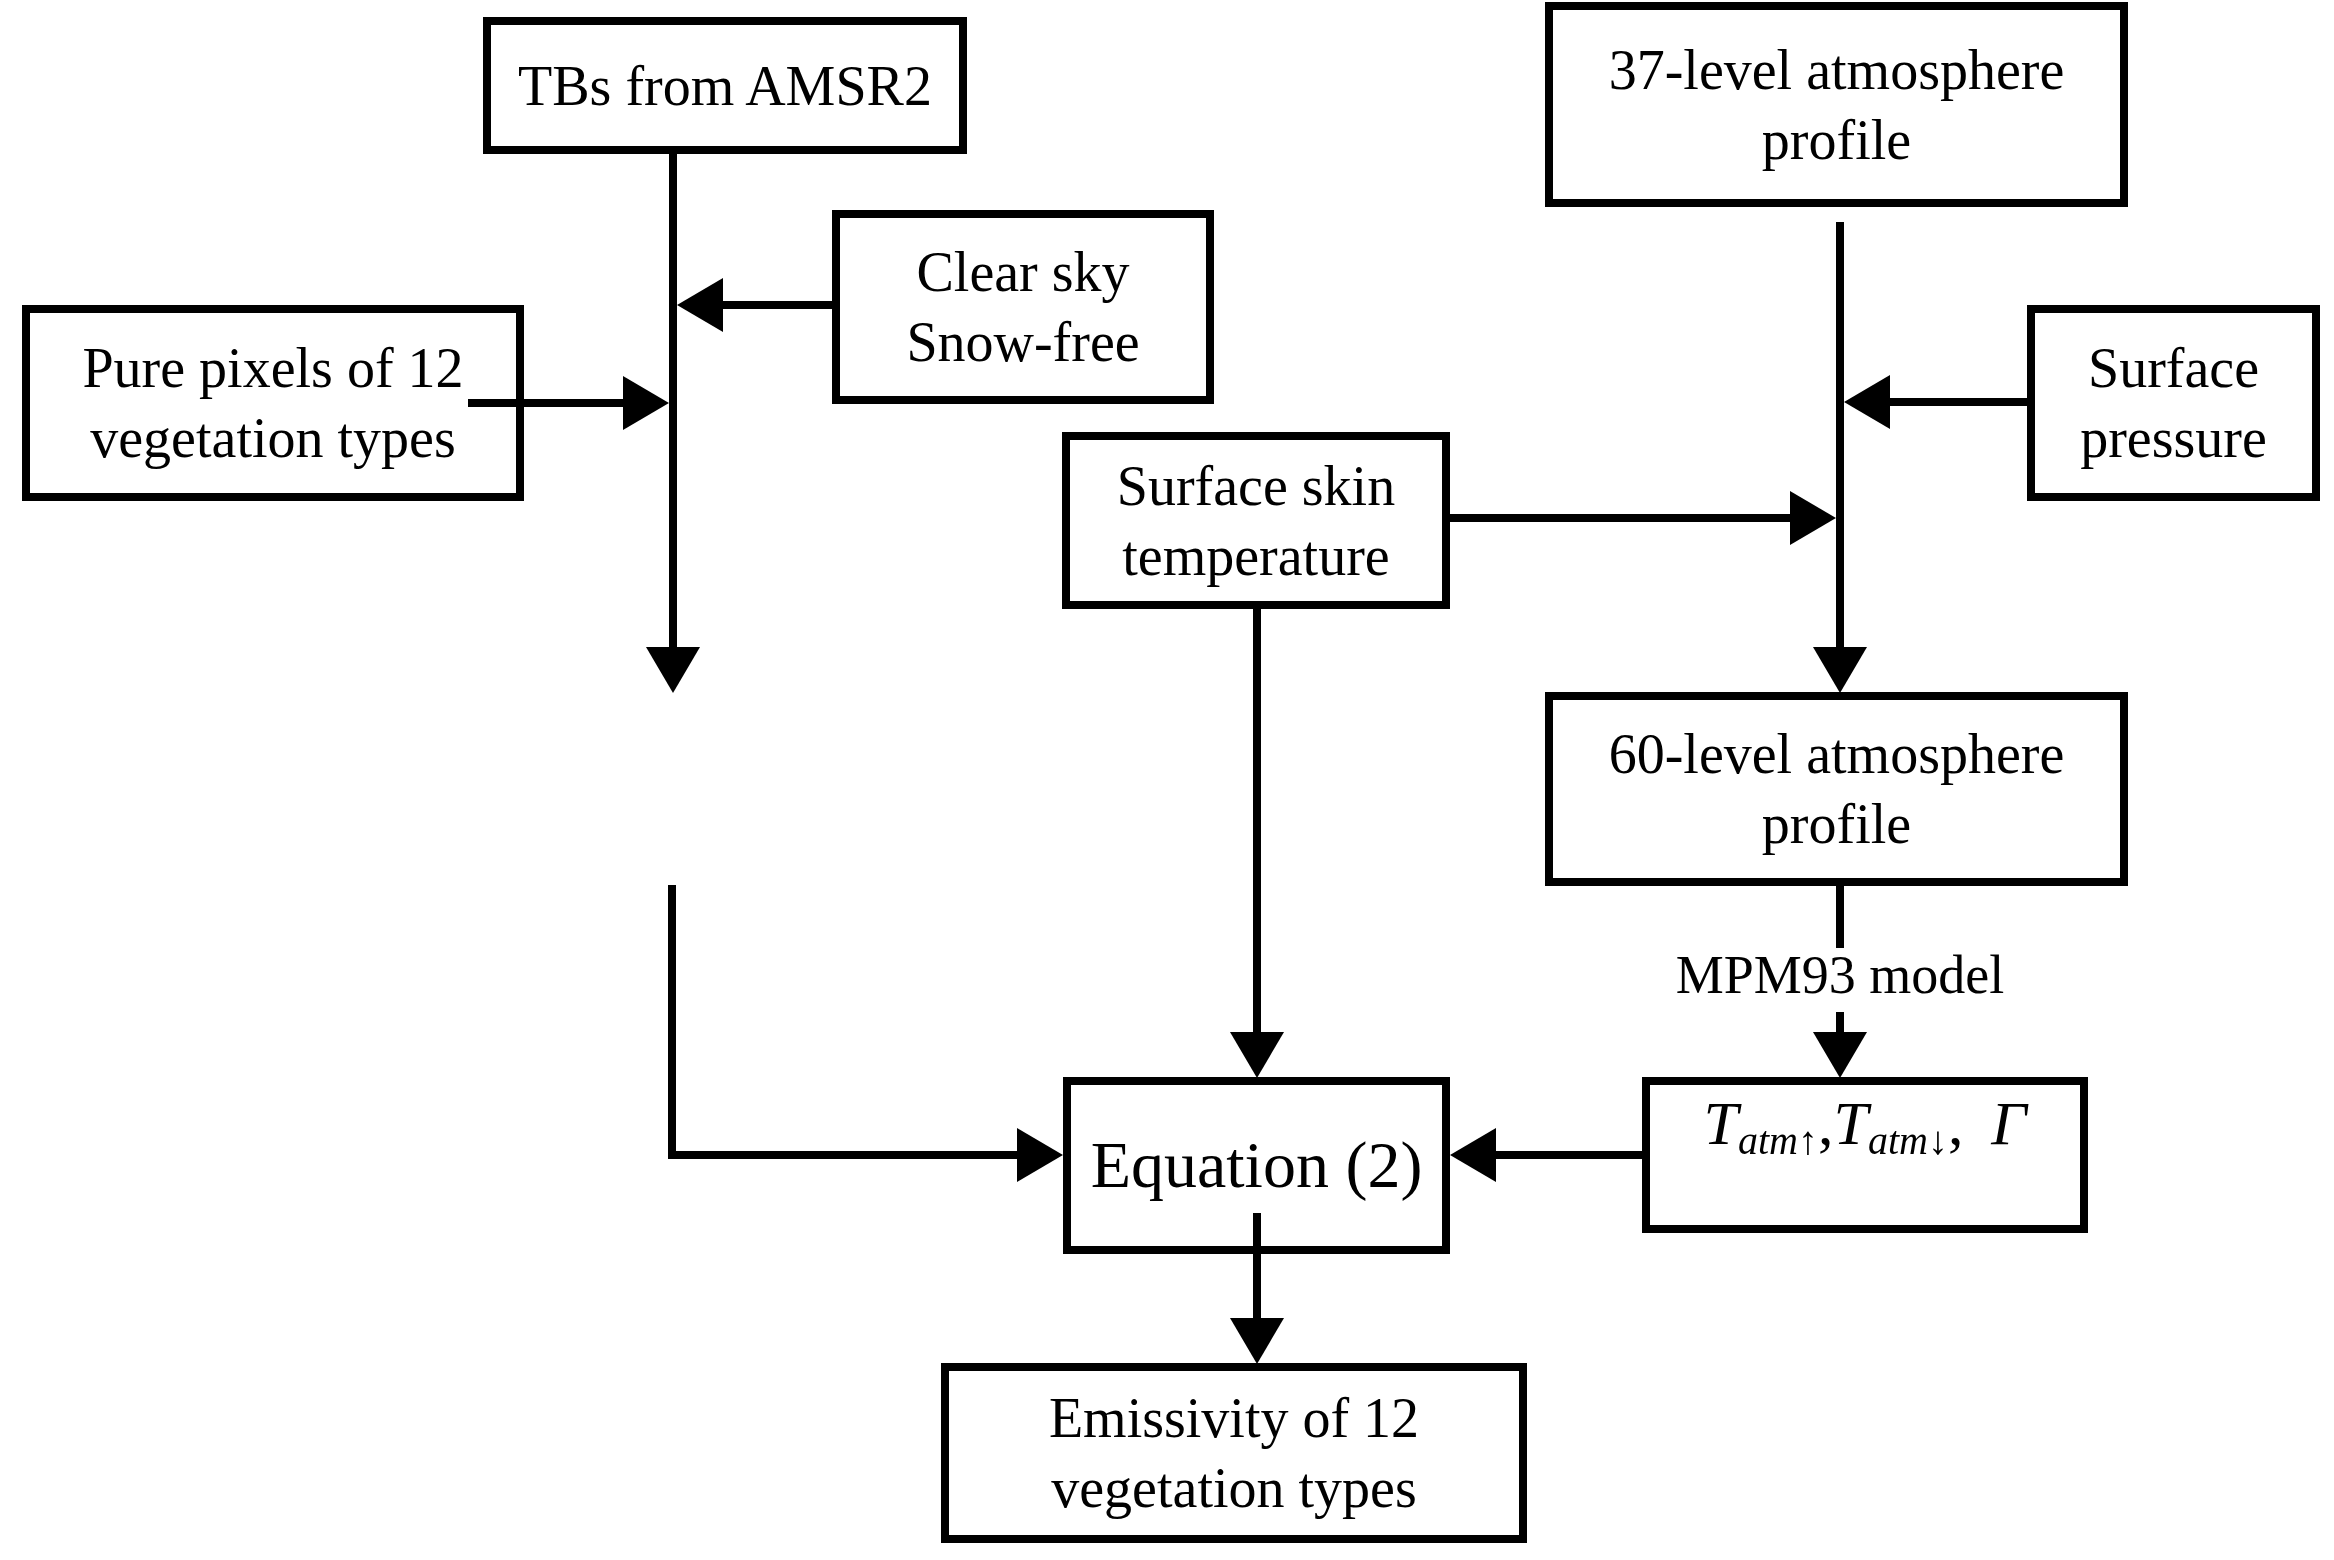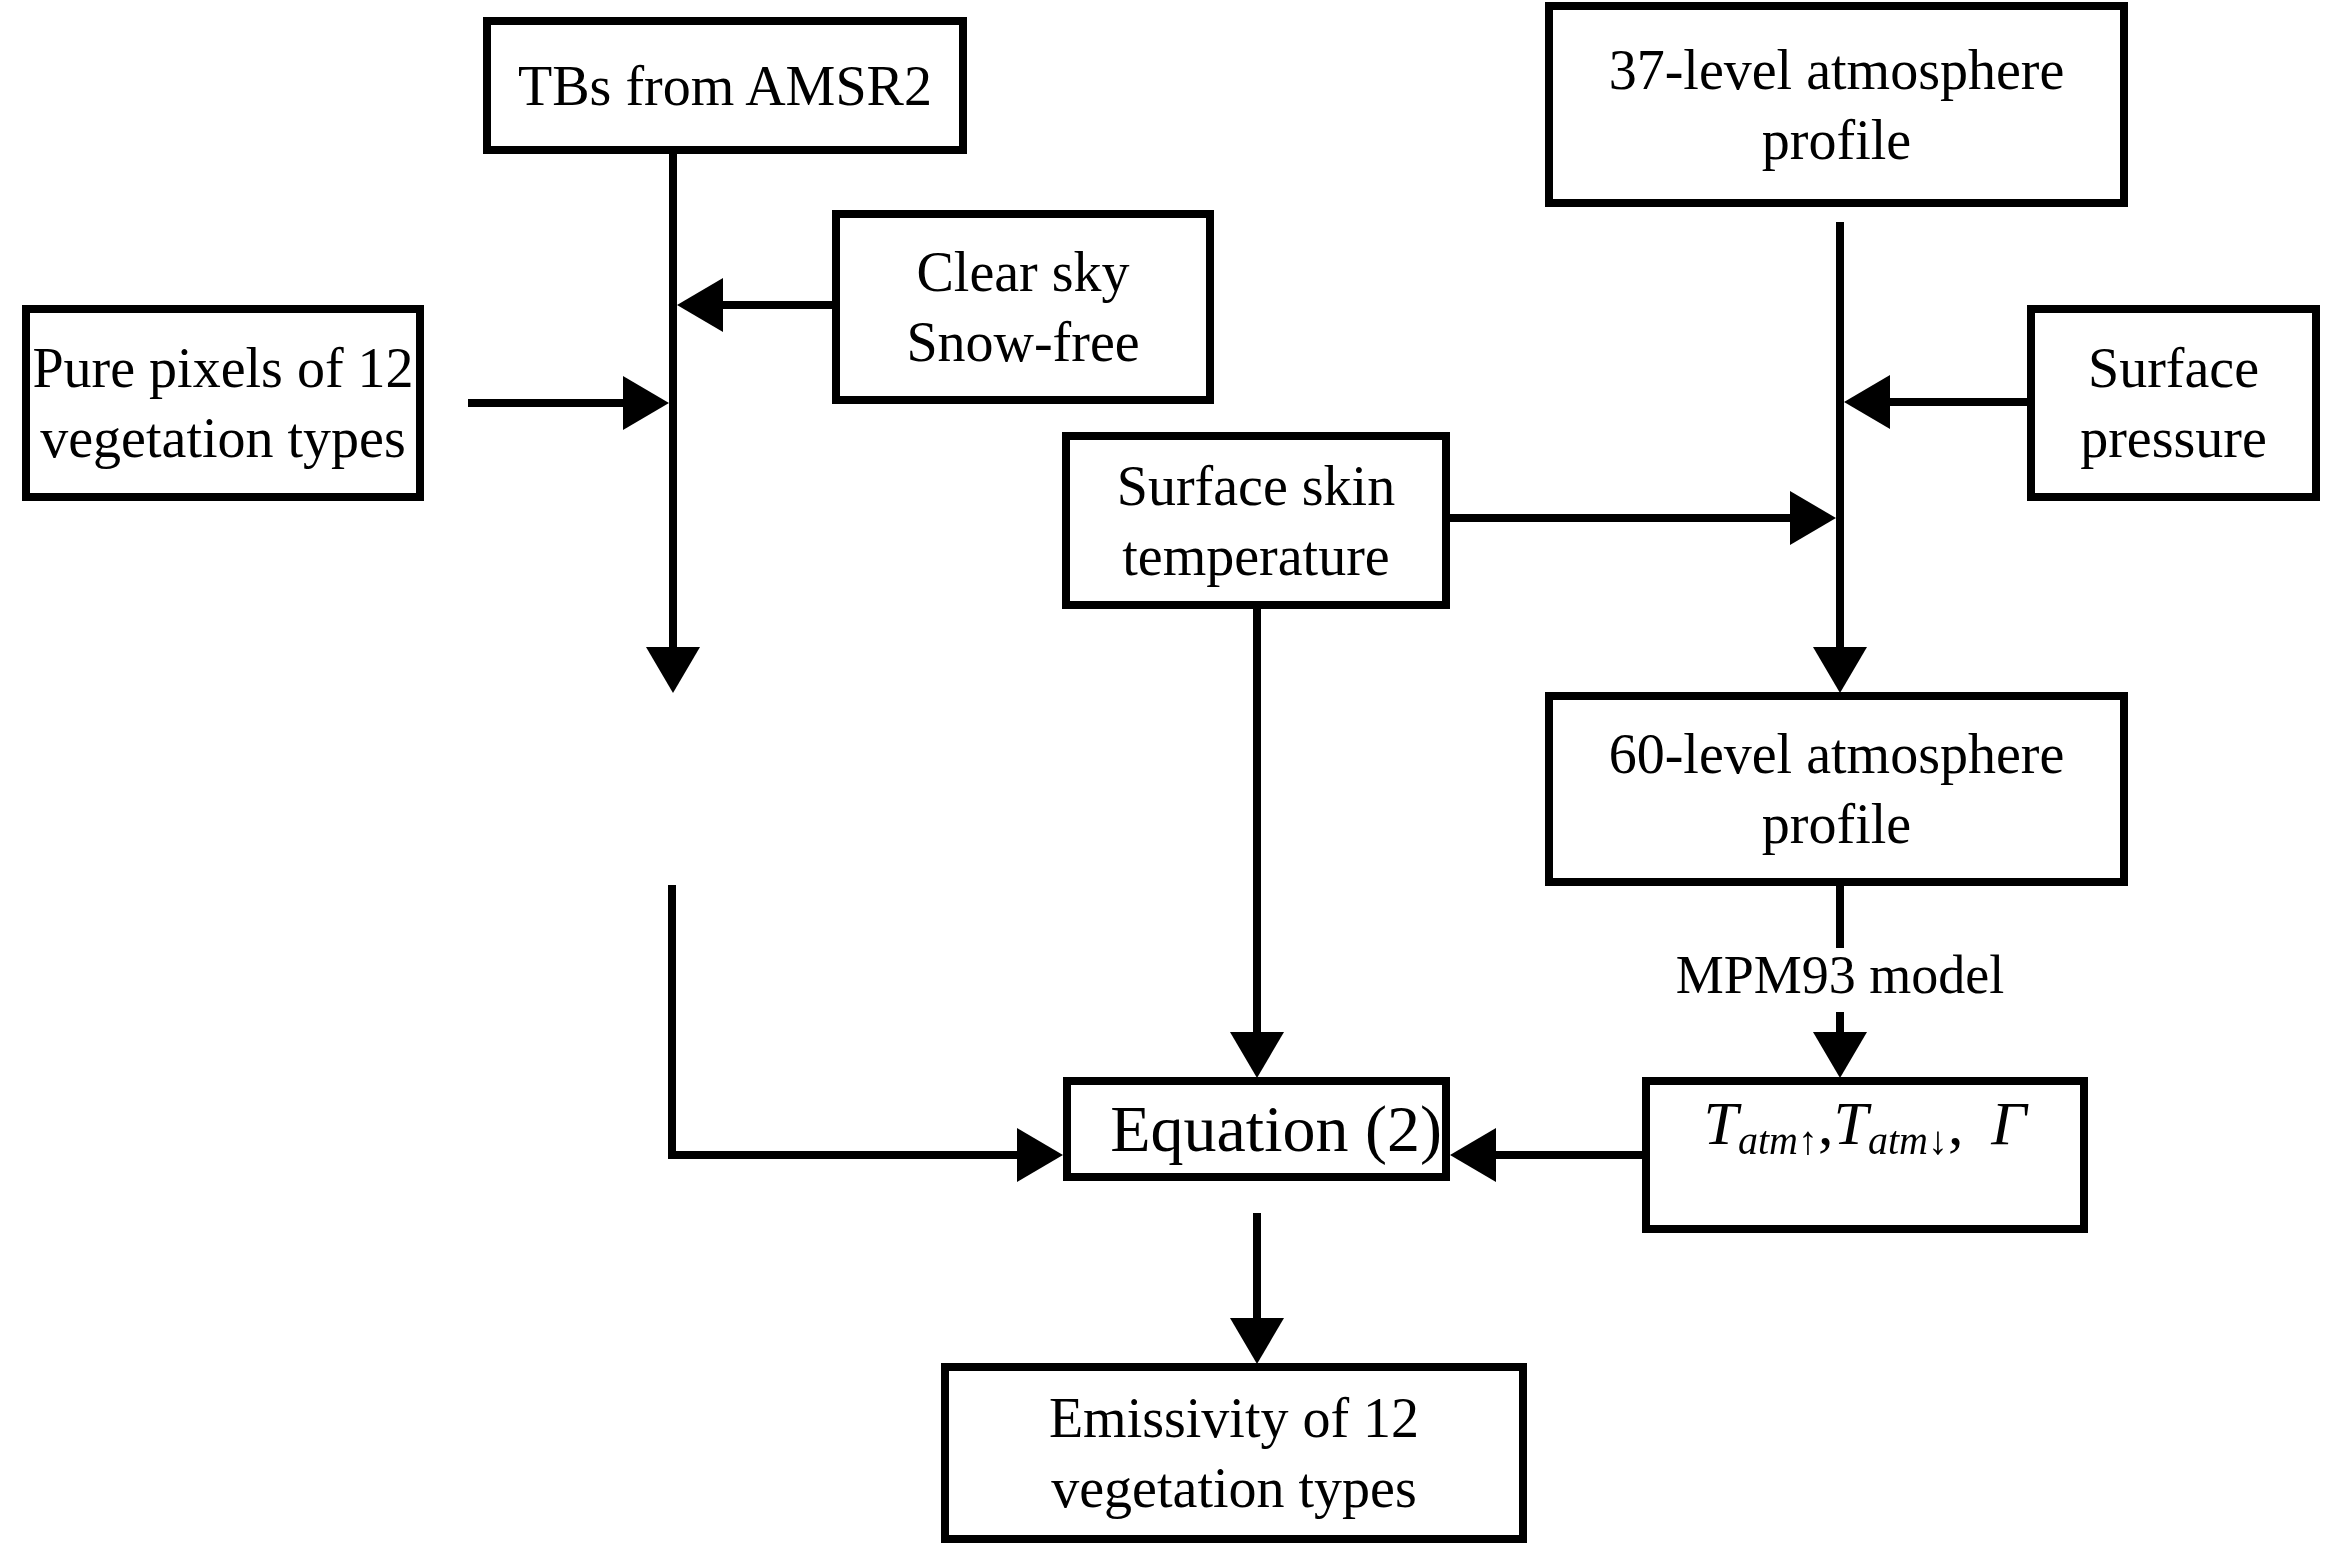--- a/index.html
+++ b/index.html
@@ -53,42 +53,42 @@
   <div class="box" style="left:1545px;top:2px;width:583px;height:205px;">
     <span>37-level atmosphere
 profile</span>
   </div>
 
   <div class="box" style="left:832px;top:210px;width:382px;height:194px;">
     <span>Clear sky
 Snow-free</span>
   </div>
 
-  <div class="box" style="left:22px;top:305px;width:402px;height:196px;">
+  <div class="box" style="left:22px;top:305px;width:502px;height:196px;">
     <span>Pure pixels of 12
 vegetation types</span>
   </div>
 
   <div class="box" style="left:2027px;top:305px;width:293px;height:196px;">
     <span>Surface
 pressure</span>
   </div>
 
   <div class="box" style="left:1062px;top:432px;width:388px;height:177px;">
     <span>Surface skin
 temperature</span>
   </div>
 
 
   <div class="box" style="left:1545px;top:692px;width:583px;height:194px;">
     <span>60-level atmosphere
 profile</span>
   </div>
 
-  <div class="box big" style="left:1063px;top:1077px;width:387px;height:104px;justify-content:flex-end;">
+  <div class="box big" style="left:1063px;top:1077px;width:387px;height:177px;">
     <span>Equation (2)</span>
   </div>
 
   <div class="box math" style="left:1642px;top:1077px;width:446px;height:156px;">
     <span class="it">T</span><sub class="it">atm↑</sub><span>,</span><span class="it">T</span><sub class="it">atm↓</sub><span>,</span><span class="gamma">Γ</span>
   </div>
 
   <div class="box" style="left:941px;top:1363px;width:586px;height:180px;">
     <span>Emissivity of 12
 vegetation types</span>

